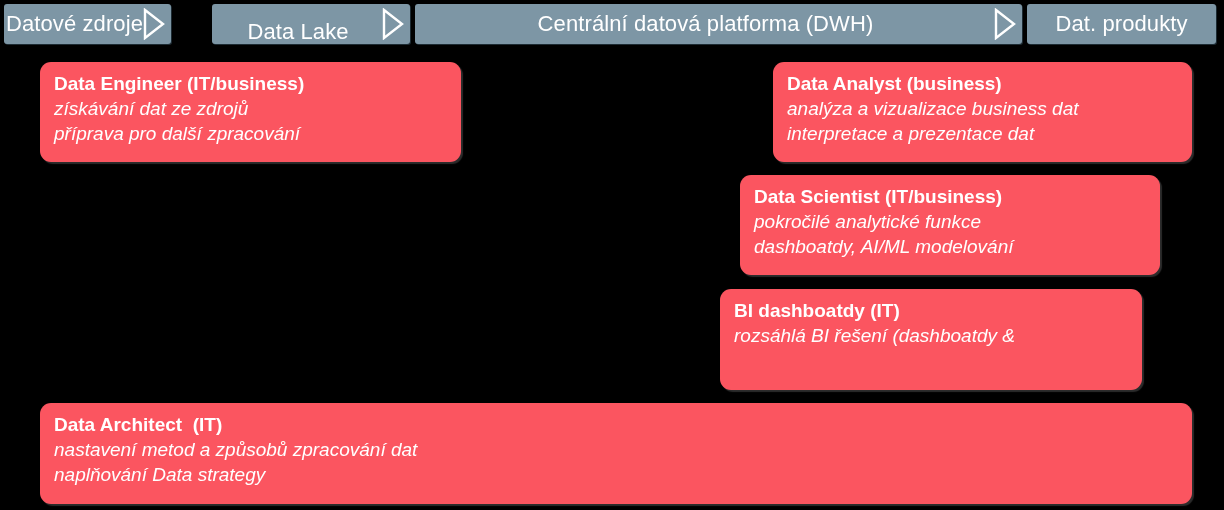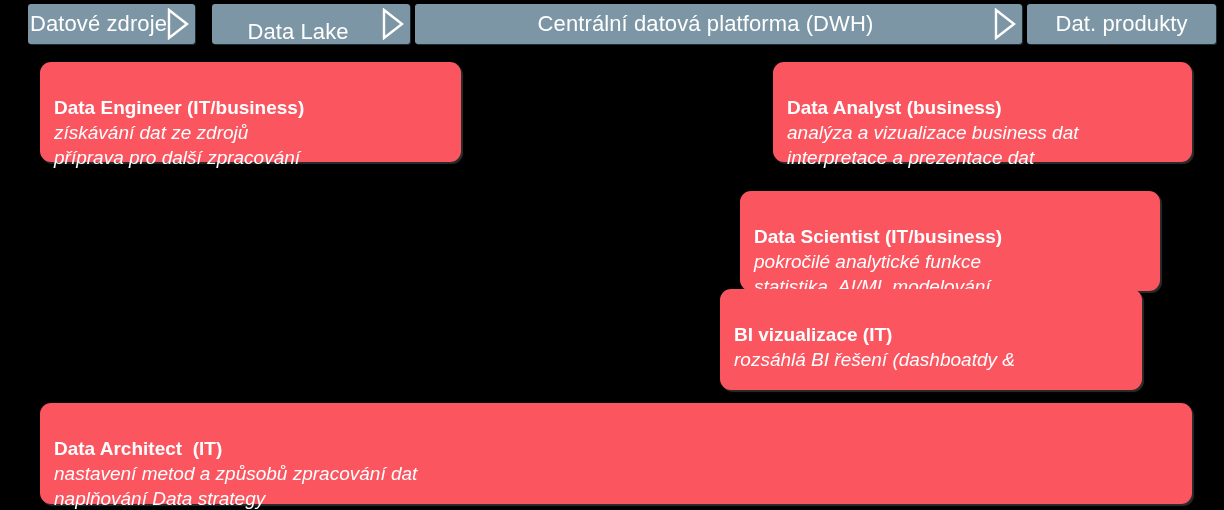--- a/index.html
+++ b/index.html
@@ -48,21 +48,21 @@
     position: absolute;
     right: 6px;
     top: 50%;
     transform: translateY(-50%);
     width: 22px;
     height: 32px;
   }
   .chevron svg { display: block; }
 
   
-  .stage-1 { left: 4px;    width: 167px; margin-left: 24px; }
+  .stage-1 { left: 4px;    width: 167px; }
   .stage-2 { left: 212px;  width: 198px; align-items: flex-end; }
   .stage-3 { left: 415px;  width: 607px; justify-content: center; }
   .stage-4 { left: 1027px; width: 189px; justify-content: center; }
 
   
   .stage-1 .stage-label,
   .stage-2 .stage-label,
   .stage-3 .stage-label { margin-right: 26px; }
 
   
@@ -73,33 +73,32 @@
     box-shadow: 2px 2px 1px #2c2c2c;
     box-sizing: border-box;
     padding: 9px 0 0 14px;
     color: #ffffff;
   }
   .card-title {
     font-size: 19px;
     line-height: 25px;
     font-weight: bold;
     white-space: pre;
-    margin-top: 24px;
   }
   .card-line {
     font-size: 19px;
     line-height: 25px;
     font-weight: normal;
     font-style: italic;
   }
 
   
   .card-data-engineer  { left: 40px;  top: 62px;  width: 421px; height: 100px; }
   .card-data-analyst   { left: 773px; top: 62px;  width: 419px; height: 100px; }
-  .card-data-scientist { left: 740px; top: 191px; width: 420px; height: 100px; }
+  .card-data-scientist { left: 740px; top: 175px; width: 420px; height: 100px; }
   .card-bi-specialist  { left: 720px; top: 289px; width: 422px; height: 101px; }
   .card-data-architect { left: 40px;  top: 403px; width: 1152px; height: 101px; }
 </style>
 </head>
 <body>
 
 <div id="pipeline">
 
   <div class="stage stage-1">
     <span class="stage-label">Datové zdroje</span>
@@ -142,25 +141,25 @@
 
 <div class="card card-data-analyst">
   <div class="card-title">Data Analyst (business)</div>
   <div class="card-line">analýza a vizualizace business dat</div>
   <div class="card-line">interpretace a prezentace dat</div>
 </div>
 
 <div class="card card-data-scientist">
   <div class="card-title">Data Scientist (IT/business)</div>
   <div class="card-line">pokročilé analytické funkce</div>
-  <div class="card-line">statistika, AI/ML modelování</div>
+  <div class="card-line">dashboatdy, AI/ML modelování</div>
 </div>
 
 <div class="card card-bi-specialist">
-  <div class="card-title">BI vizualizace (IT)</div>
+  <div class="card-title">BI dashboatdy (IT)</div>
   <div class="card-line">rozsáhlá BI řešení (dashboatdy &amp;</div>
 </div>
 
 <div class="card card-data-architect">
   <div class="card-title">Data Architect  (IT)</div>
   <div class="card-line">nastavení metod a způsobů zpracování dat</div>
   <div class="card-line">naplňování Data strategy</div>
 </div>
 
 </body></html>

